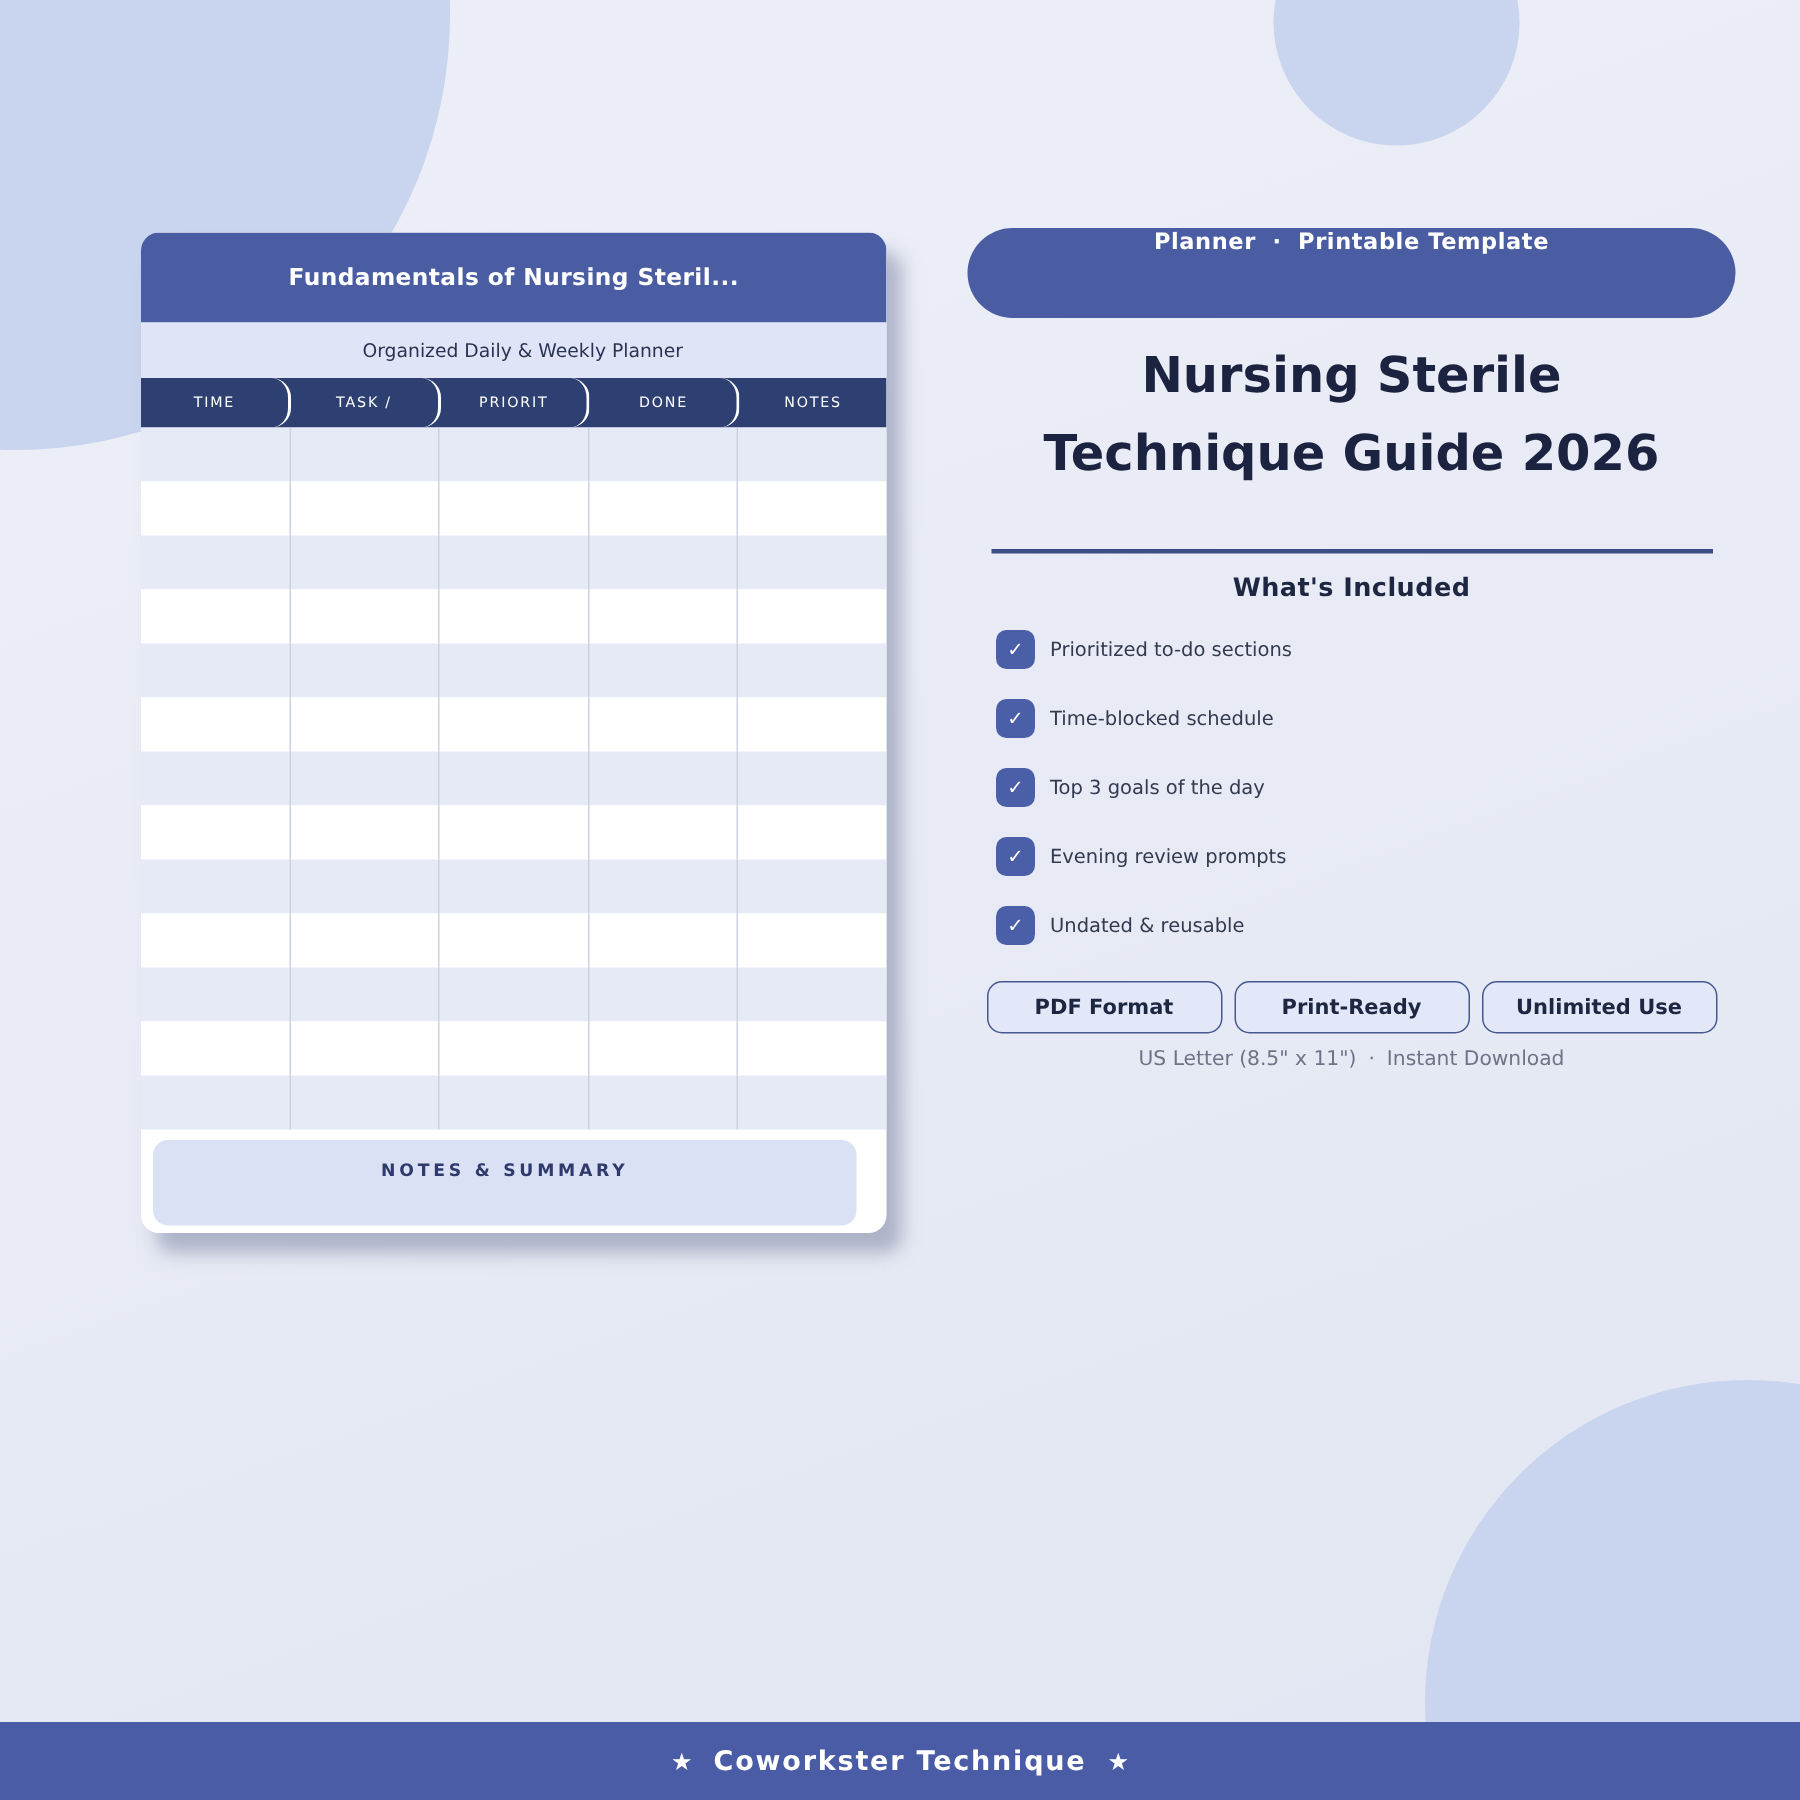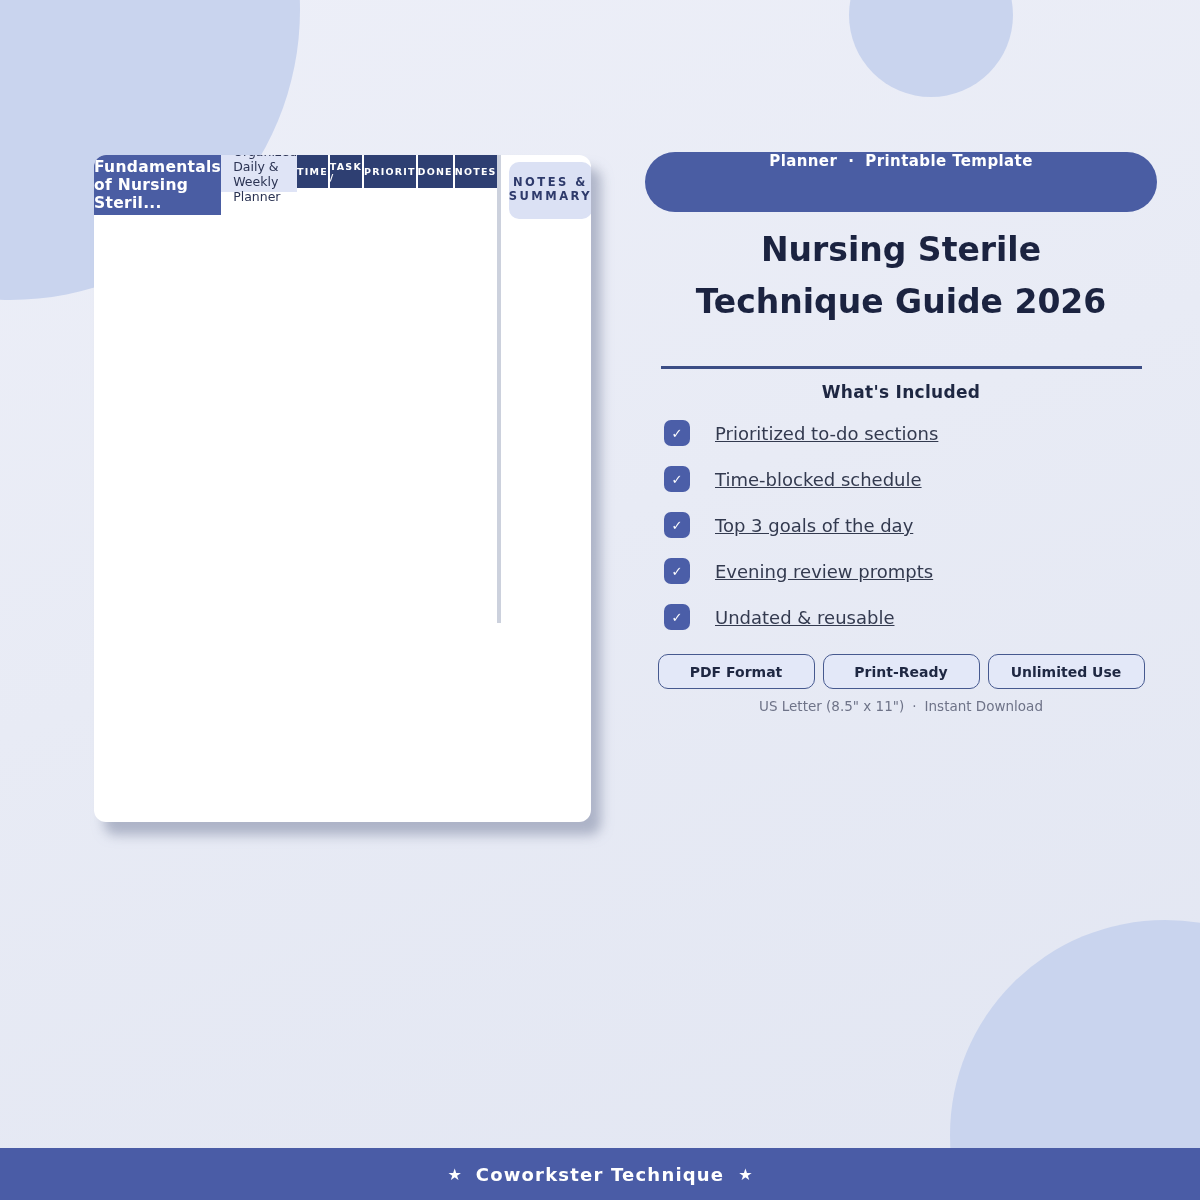--- a/index.html
+++ b/index.html
@@ -12,37 +12,38 @@
   .bg-circle { position:absolute; border-radius:50%; background:#c9d4ee; }
   .circle-tl { left:-280px; top:-280px; width:580px; height:580px; }
   .circle-tr { left:849px; top:-67px; width:164px; height:164px; }
   .circle-br { left:950px; top:920px; width:430px; height:430px; }
 
   
   .preview-card {
     position:absolute; left:94px; top:155px; width:497px; height:667px;
     background:#ffffff; border-radius:12px;
     box-shadow:10px 13px 12px rgba(125,135,162,0.55);
-    display:flex; flex-direction:row; overflow:hidden;
+    display:flex; flex-direction:column; overflow:hidden;
   }
   .card-header {
     height:60px; flex:0 0 60px; background:#4a5da3;
     display:flex; align-items:center; justify-content:center;
     color:#ffffff; font-weight:bold; font-size:15.5px; letter-spacing:0.3px;
   }
   .card-subheader {
     height:37px; flex:0 0 37px; background:#dfe4f6;
     display:flex; align-items:center; justify-content:center;
     color:#2b3353; font-size:12.5px;padding-left:12px;
   }
   .table-head { display:flex; height:33px; flex:0 0 33px; background:#2e3f72; }
   .th {
     flex:1; display:flex; align-items:center; justify-content:center;
-    color:#ffffff; font-size:9.5px; font-weight:bold; letter-spacing:1.2px;
+    color:#ffffff; font-size:9.5px; font-weight:normal; letter-spacing:1.2px;
     border-right:2px solid #ffffff;
+    border-radius:13px;
   }
   .th:last-child { border-right:none; }
   .table-body { flex:0 0 auto; }
   .tr { display:flex; height:36px; }
   .tr:nth-child(odd)  { background:#e6eaf7; }
   .tr:nth-child(even) { background:#ffffff; }
   .td { flex:1; border-right:1px solid #ccd1dd; }
   .td:last-child { border-right:none; }
   .notes-box {
     margin:7px 20px 0 8px; height:57px; background:#dbe1f4; border-radius:10px;
@@ -67,21 +68,21 @@
     margin-top:13px; text-align:center; color:#1e2742;
     font-size:17px; font-weight:bold; letter-spacing:0.3px;
   }
   .checklist { margin:18px 0 0 19px; list-style:none; }
   .check-item { display:flex; align-items:center; height:26px; margin-bottom:20px; }
   .checkbox {
     width:26px; height:26px; flex:0 0 26px; border-radius:7px; background:#4b5ea8;
     color:#ffffff; font-size:13px;
     display:flex; align-items:center; justify-content:center;
   }
-  .check-label { margin-left:25px; color:#333a4f; font-size:18px;text-decoration:underline; }
+  .check-label { margin-left:10px; color:#333a4f; font-size:13px; }
   .feature-buttons {
     margin-top:24px; display:flex; justify-content:center; gap:8px;
   }
   .feature-btn {
     width:157px; height:35px; border-radius:10px;
     background:#e3e8f8; border:1.5px solid #46598f;
     color:#1e2742; font-weight:bold; font-size:14px;
     font-family:"DejaVu Sans", sans-serif; cursor:pointer;
   }
   .meta {

